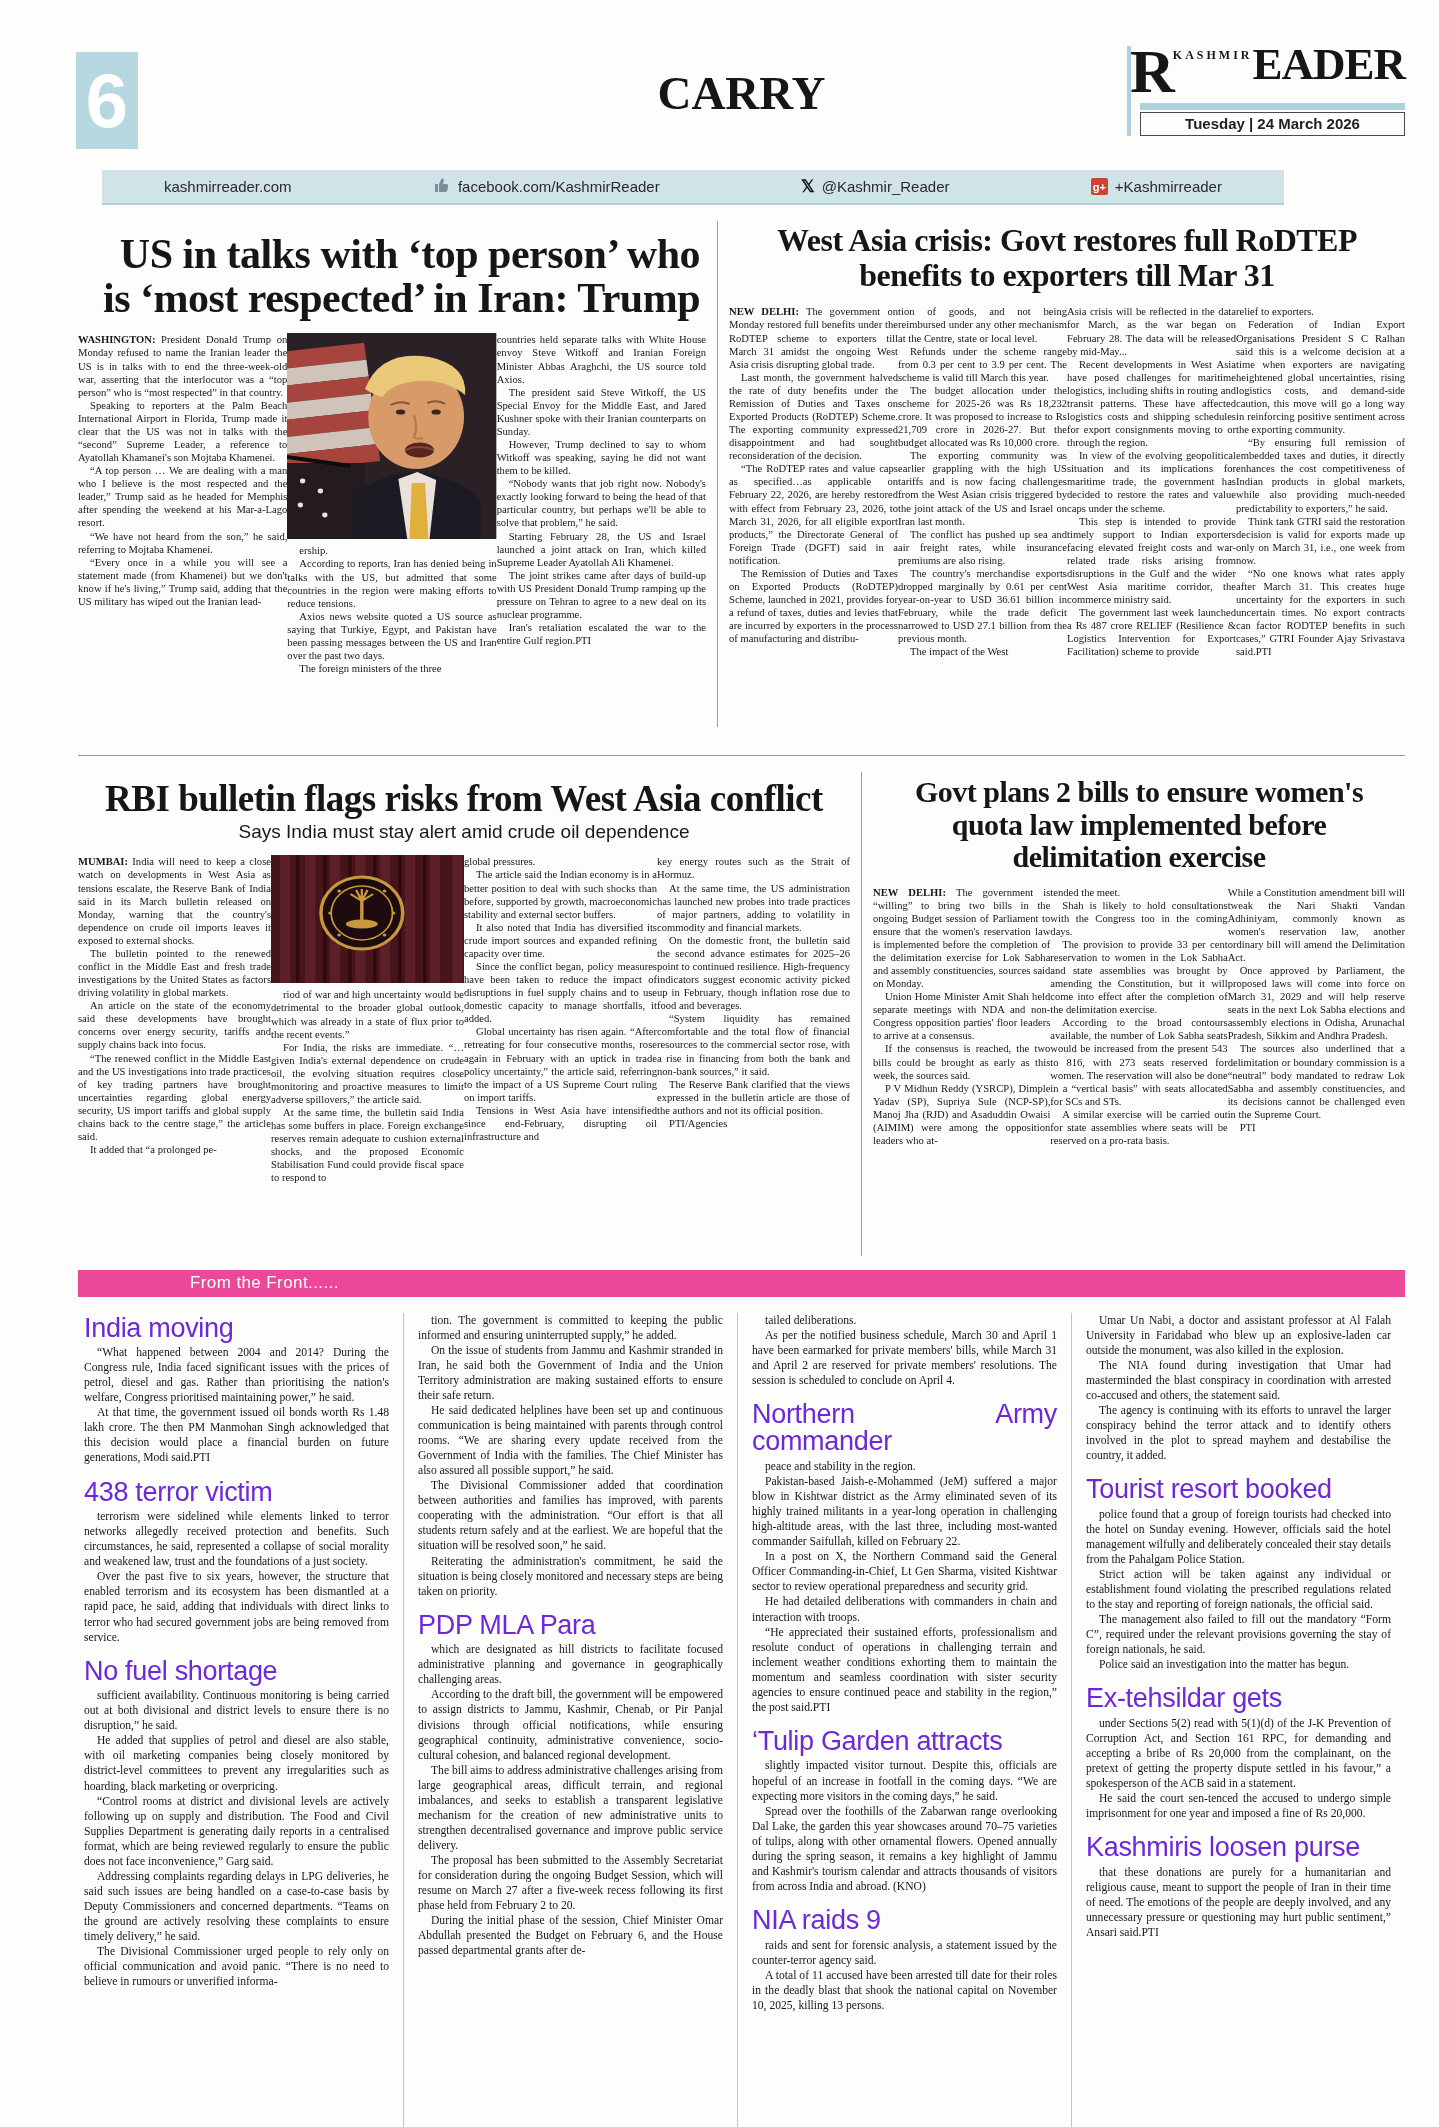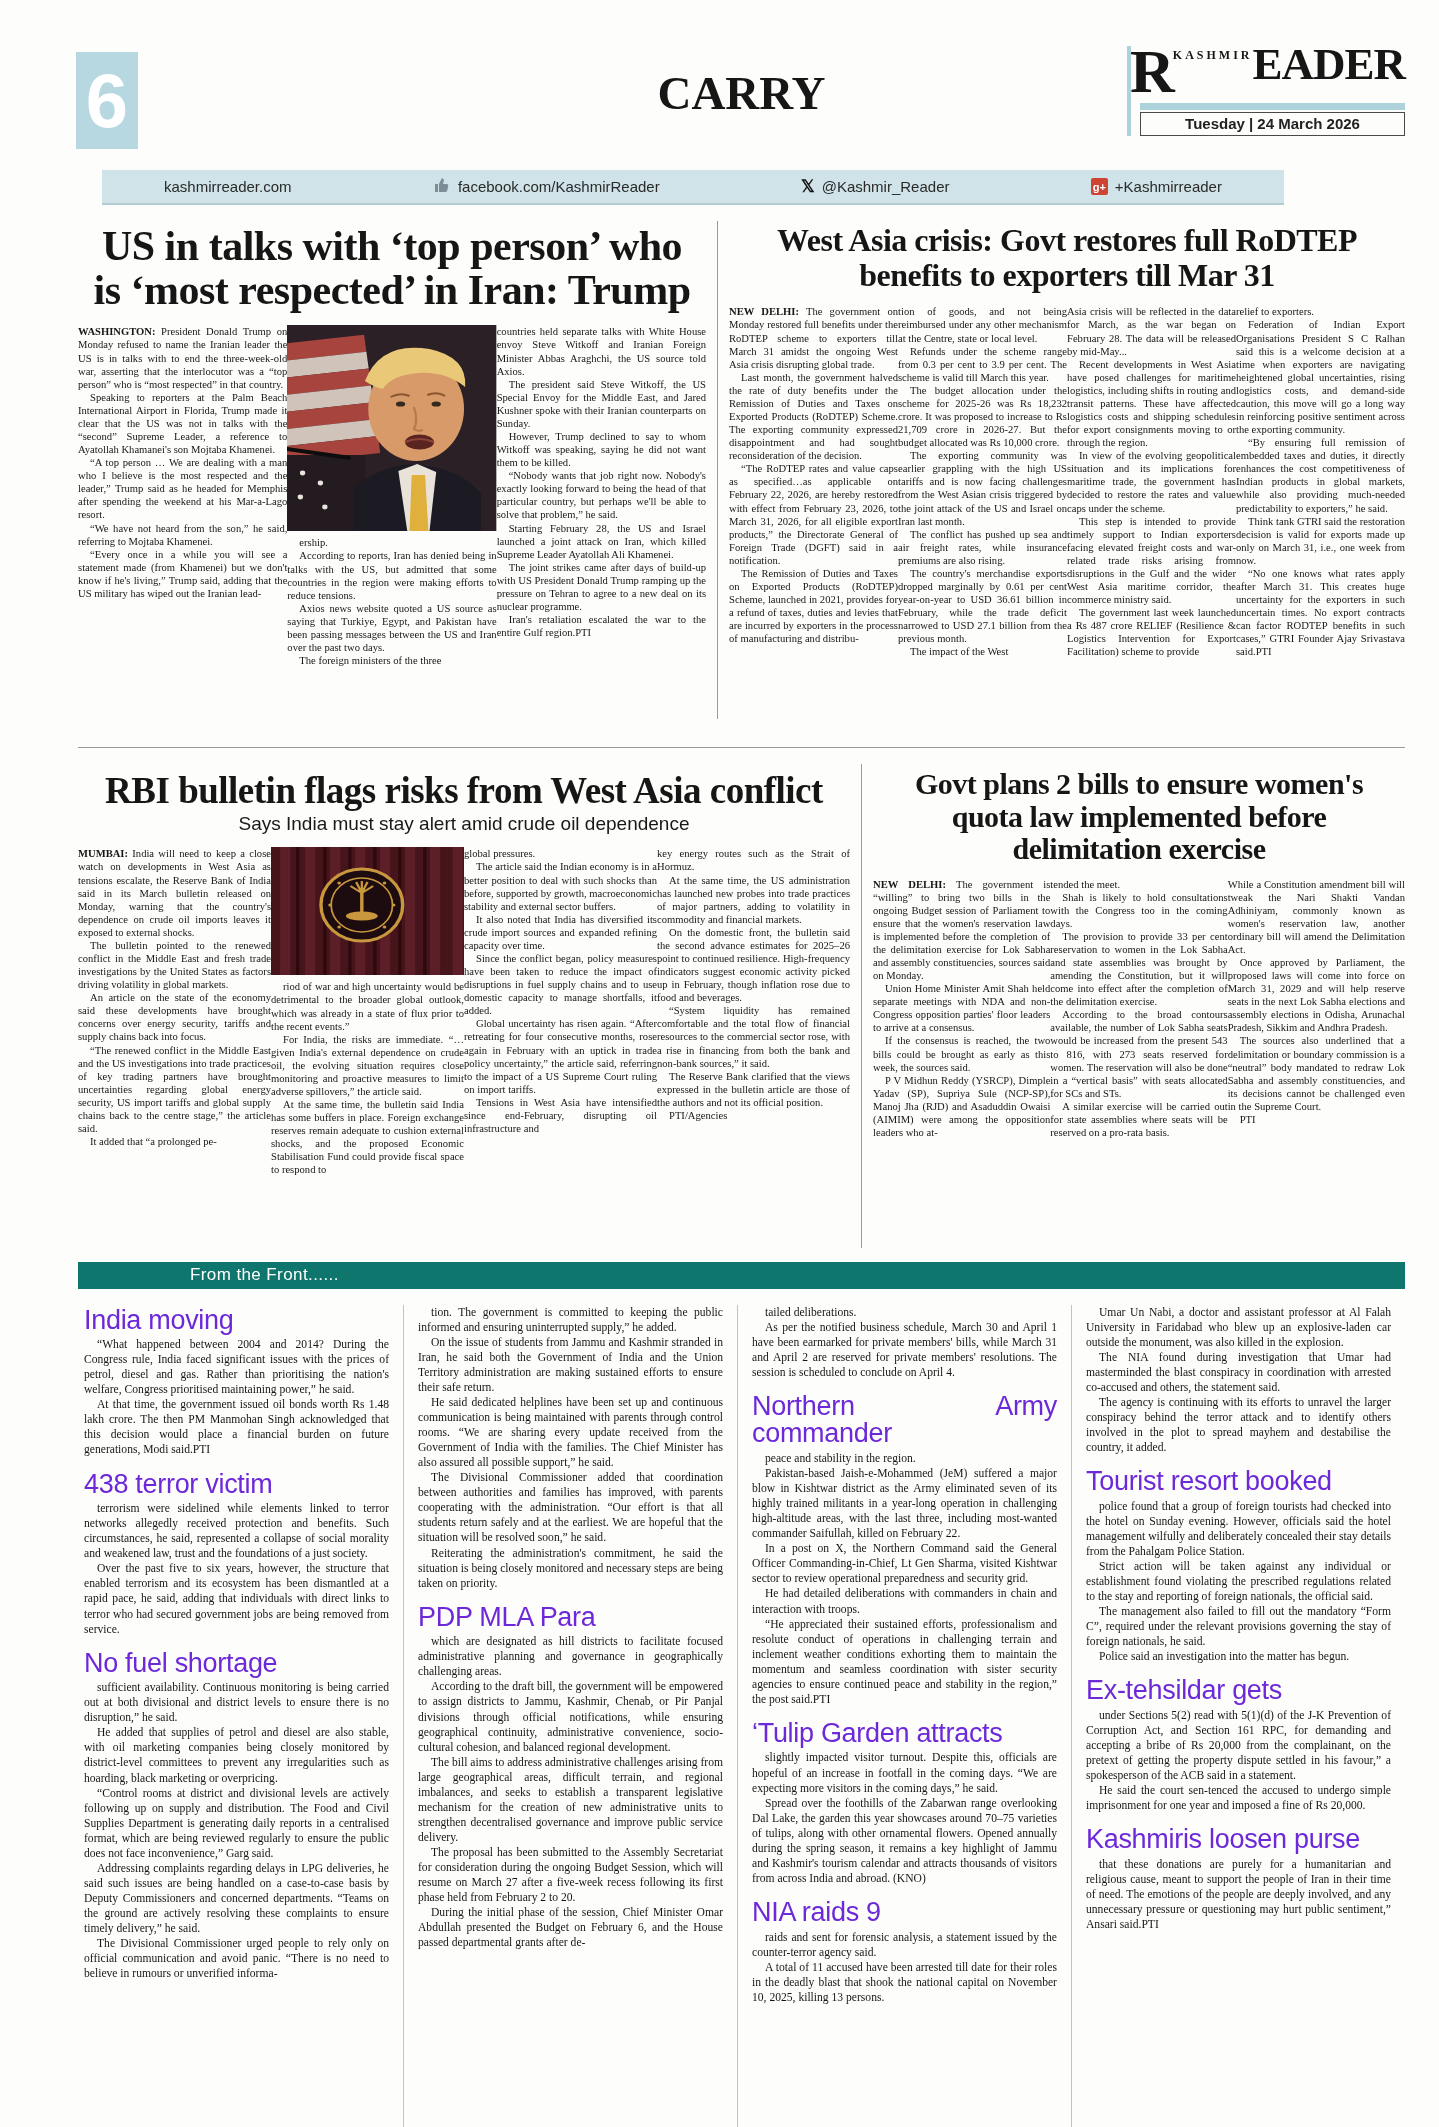--- a/index.html
+++ b/index.html
@@ -36,36 +36,36 @@
 
   
   .v-rule{width:1px;background:#9b9b9b;margin:0 11px;}
   .body-cols{display:flex;text-align:justify;overflow:hidden;justify-content:flex-end;}
   .body-cols .col{flex:1;min-width:0;}
   .body-cols p{margin:0;text-indent:12px;}
   .body-cols .col > p:first-of-type{text-indent:0;}
   .top-section{display:flex;margin-top:16px;}
   .article-trump{width:628px;}
   .article-rodtep{flex:1;min-width:0;}
-  .hl-trump{font-size:42px;line-height:1.04;font-weight:bold;text-align:center;letter-spacing:-0.5px;margin:4px 6px 13px;}
+  .hl-trump{font-size:42px;line-height:1.04;font-weight:bold;text-align:right;letter-spacing:-0.5px;margin:12px 6px 13px;}
   .hl-rodtep{font-size:32px;line-height:1.1;font-weight:bold;text-align:center;letter-spacing:-0.5px;margin:2px 0 12px;}
   .top-section .body-cols{height:394px;font-size:10.6px;line-height:1.235;}
   .img-trump{width:100%;height:206px;display:block;margin-bottom:5px;}
   .img-rbi{width:100%;height:128px;display:block;margin-bottom:5px;}
 
   .mid-section{display:flex;margin-top:28px;border-top:1px solid #999;padding-top:16px;}
   .article-rbi{width:772px;}
   .article-quota{flex:1;min-width:0;}
   .hl-rbi{font-size:37px;line-height:1;font-weight:bold;text-align:center;letter-spacing:-0.5px;margin:8px 0 4px;}
   .subhead-rbi{font-family:"Liberation Sans",sans-serif;font-size:19px;text-align:center;margin:2px 0 12px;color:#191919;}
   .hl-quota{font-size:30px;line-height:1.08;font-weight:bold;text-align:center;letter-spacing:-0.5px;margin:4px auto 12px;max-width:505px;}
   .mid-section .body-cols{height:370px;font-size:10.6px;line-height:1.235;}
 
   
-  .front-bar{margin-top:14px;background:#0f766e;color:#fff;font-family:"Liberation Sans",sans-serif;
+  .front-bar{margin-top:14px;background:#ec4899;color:#fff;font-family:"Liberation Sans",sans-serif;
              font-size:17px;height:27px;display:flex;align-items:center;padding-left:112px;letter-spacing:0.4px;}
   .front-cols{display:flex;margin-top:16px;height:836px;overflow:hidden;
               font-size:11.6px;line-height:1.3;text-align:justify;}
   .front-col{flex:1;min-width:0;padding:0 14px;border-left:1px solid #c2c2c2;}
   .front-col:first-child{border-left:none;padding-left:6px;}
   .front-col p{margin:0;text-indent:13px;}
   .front-heading{font-family:"Liberation Sans",sans-serif;font-size:27px;font-weight:400;color:#6d28d9;
                  letter-spacing:-0.3px;margin:13px 0 3px;line-height:1.02;text-indent:0;}
   .front-heading:first-child{margin-top:2px;}
   .front-heading + p{text-indent:13px;}

